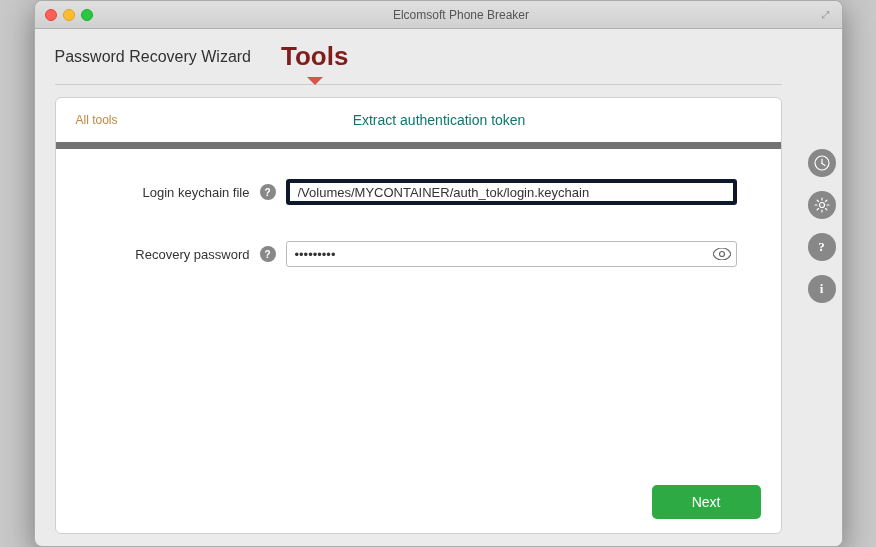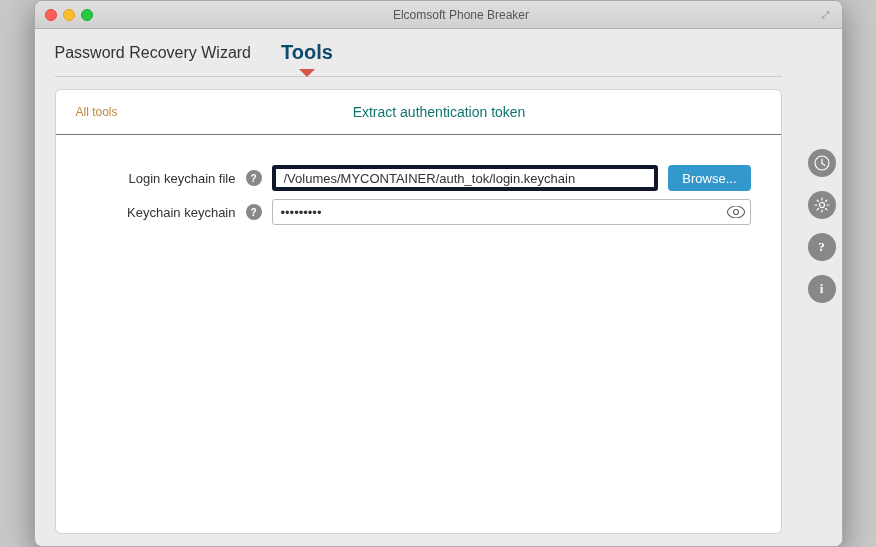--- a/index.html
+++ b/index.html
@@ -101,23 +101,23 @@
     }
 
     .nav-title {
       font-size: 16px;
       font-weight: 400;
       color: #333;
       padding-bottom: 12px;
     }
 
     .nav-tools {
-      font-size: 20px;
+      font-size: 26px;
       font-weight: 600;
-      color: #0c4a6e;
+      color: #7f1d1d;
       padding-bottom: 12px;
       position: relative;
     }
 
     .nav-tools::after {
       content: '';
       position: absolute;
       bottom: -1px;
       left: 50%;
       transform: translateX(-50%);
@@ -142,45 +142,45 @@
       flex: 1;
       display: flex;
       flex-direction: column;
       overflow: hidden;
     }
 
     .card-header {
       padding: 14px 20px;
       display: flex;
       align-items: center;
-      border-bottom: 1px solid #737373;
+      border-bottom: 7px solid #737373;
       position: relative;
     }
 
     .all-tools-link {
       color: #c0873f;
       text-decoration: none;
       font-size: 12px;
       cursor: pointer;
     }
 
     .card-title {
       flex: 1;
       text-align: center;
       font-size: 14px;
       font-weight: 400;
       color: #0f766e;
     }
 
     .card-body {
       flex: 1;
-      padding: 30px 30px;
-      display: flex;
-      flex-direction: column;
-      gap: 8px;
+      padding: 30px 44px;
+      display: flex;
+      flex-direction: column;
+      gap: 36px;
     }
 
     
     .form-row {
       display: flex;
       align-items: center;
       gap: 10px;
     }
 
     .form-label {
@@ -334,40 +334,42 @@
           <a class="all-tools-link">All tools</a>
           <div class="card-title">Extract authentication token</div>
         </div>
 
         <div class="card-body">
 
           <div class="form-row">
             <span class="form-label">Login keychain file</span>
             <div class="help-icon">?</div>
             <input type="text" class="form-input" value="/Volumes/MYCONTAINER/auth_tok/login.keychain" style="">
-            <button class="browse-btn">Browse...</button>
           </div>
 
           <div class="form-row">
-            <span class="form-label">Keychain keychain</span>
+            <span class="form-label">Recovery password</span>
             <div class="help-icon">?</div>
             <div class="password-wrapper">
               <input type="password" class="password-input" value="password1" style="">
               <span class="eye-icon">
 
                 <svg width="18" height="12" viewBox="0 0 18 12" fill="none" xmlns="http://www.w3.org/2000/svg">
                   <path d="M9 0C5 0 1.5 2.5 0 6C1.5 9.5 5 12 9 12C13 12 16.5 9.5 18 6C16.5 2.5 13 0 9 0Z" stroke="#666" stroke-width="1.2" fill="none"></path>
                   <circle cx="9" cy="6" r="2.5" stroke="#666" stroke-width="1.2" fill="none"></circle>
                 </svg>
               </span>
             </div>
           </div>
 
         </div>
 
+        <div class="card-footer">
+          <button class="next-btn">Next</button>
+        </div>
 
       </div>
     </div>
 
     <div class="right-sidebar">
       <div class="sidebar-icon">
 
         <svg width="16" height="16" viewBox="0 0 16 16" fill="white" xmlns="http://www.w3.org/2000/svg">
           <circle cx="8" cy="8" r="7" stroke="white" stroke-width="1.2" fill="none"></circle>
           <line x1="8" y1="4" x2="8" y2="8.5" stroke="white" stroke-width="1.2" stroke-linecap="round"></line>

